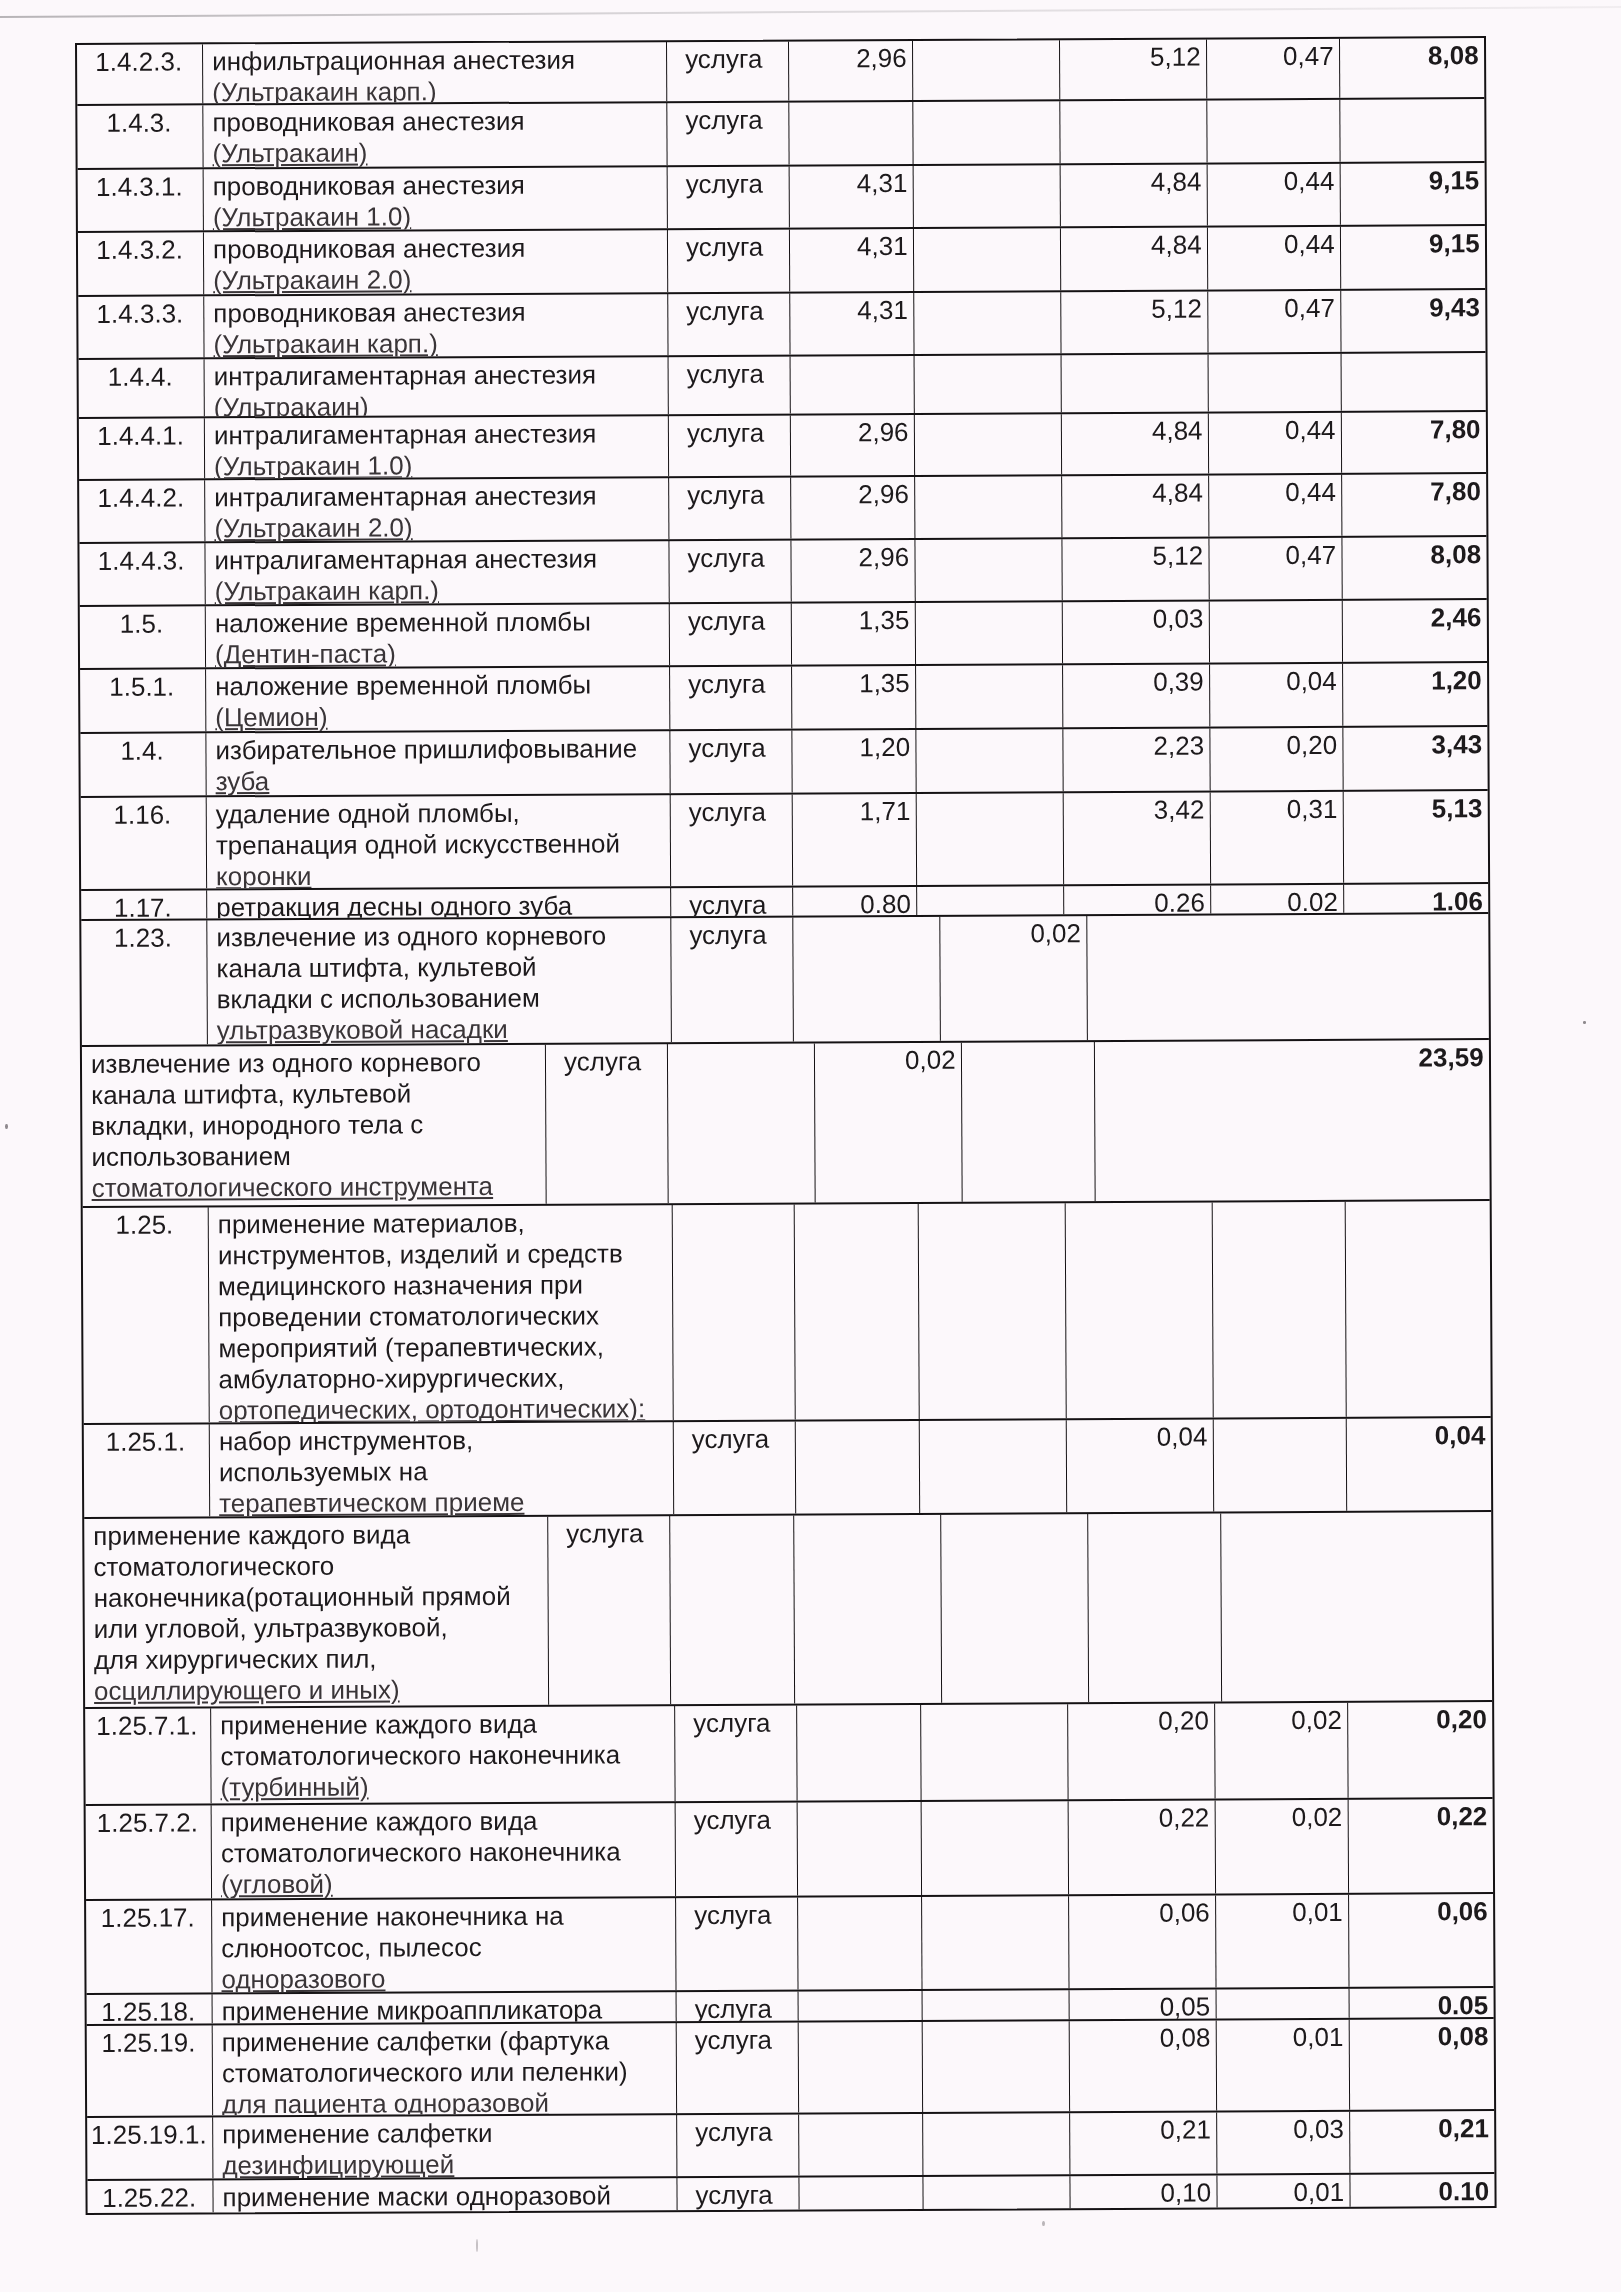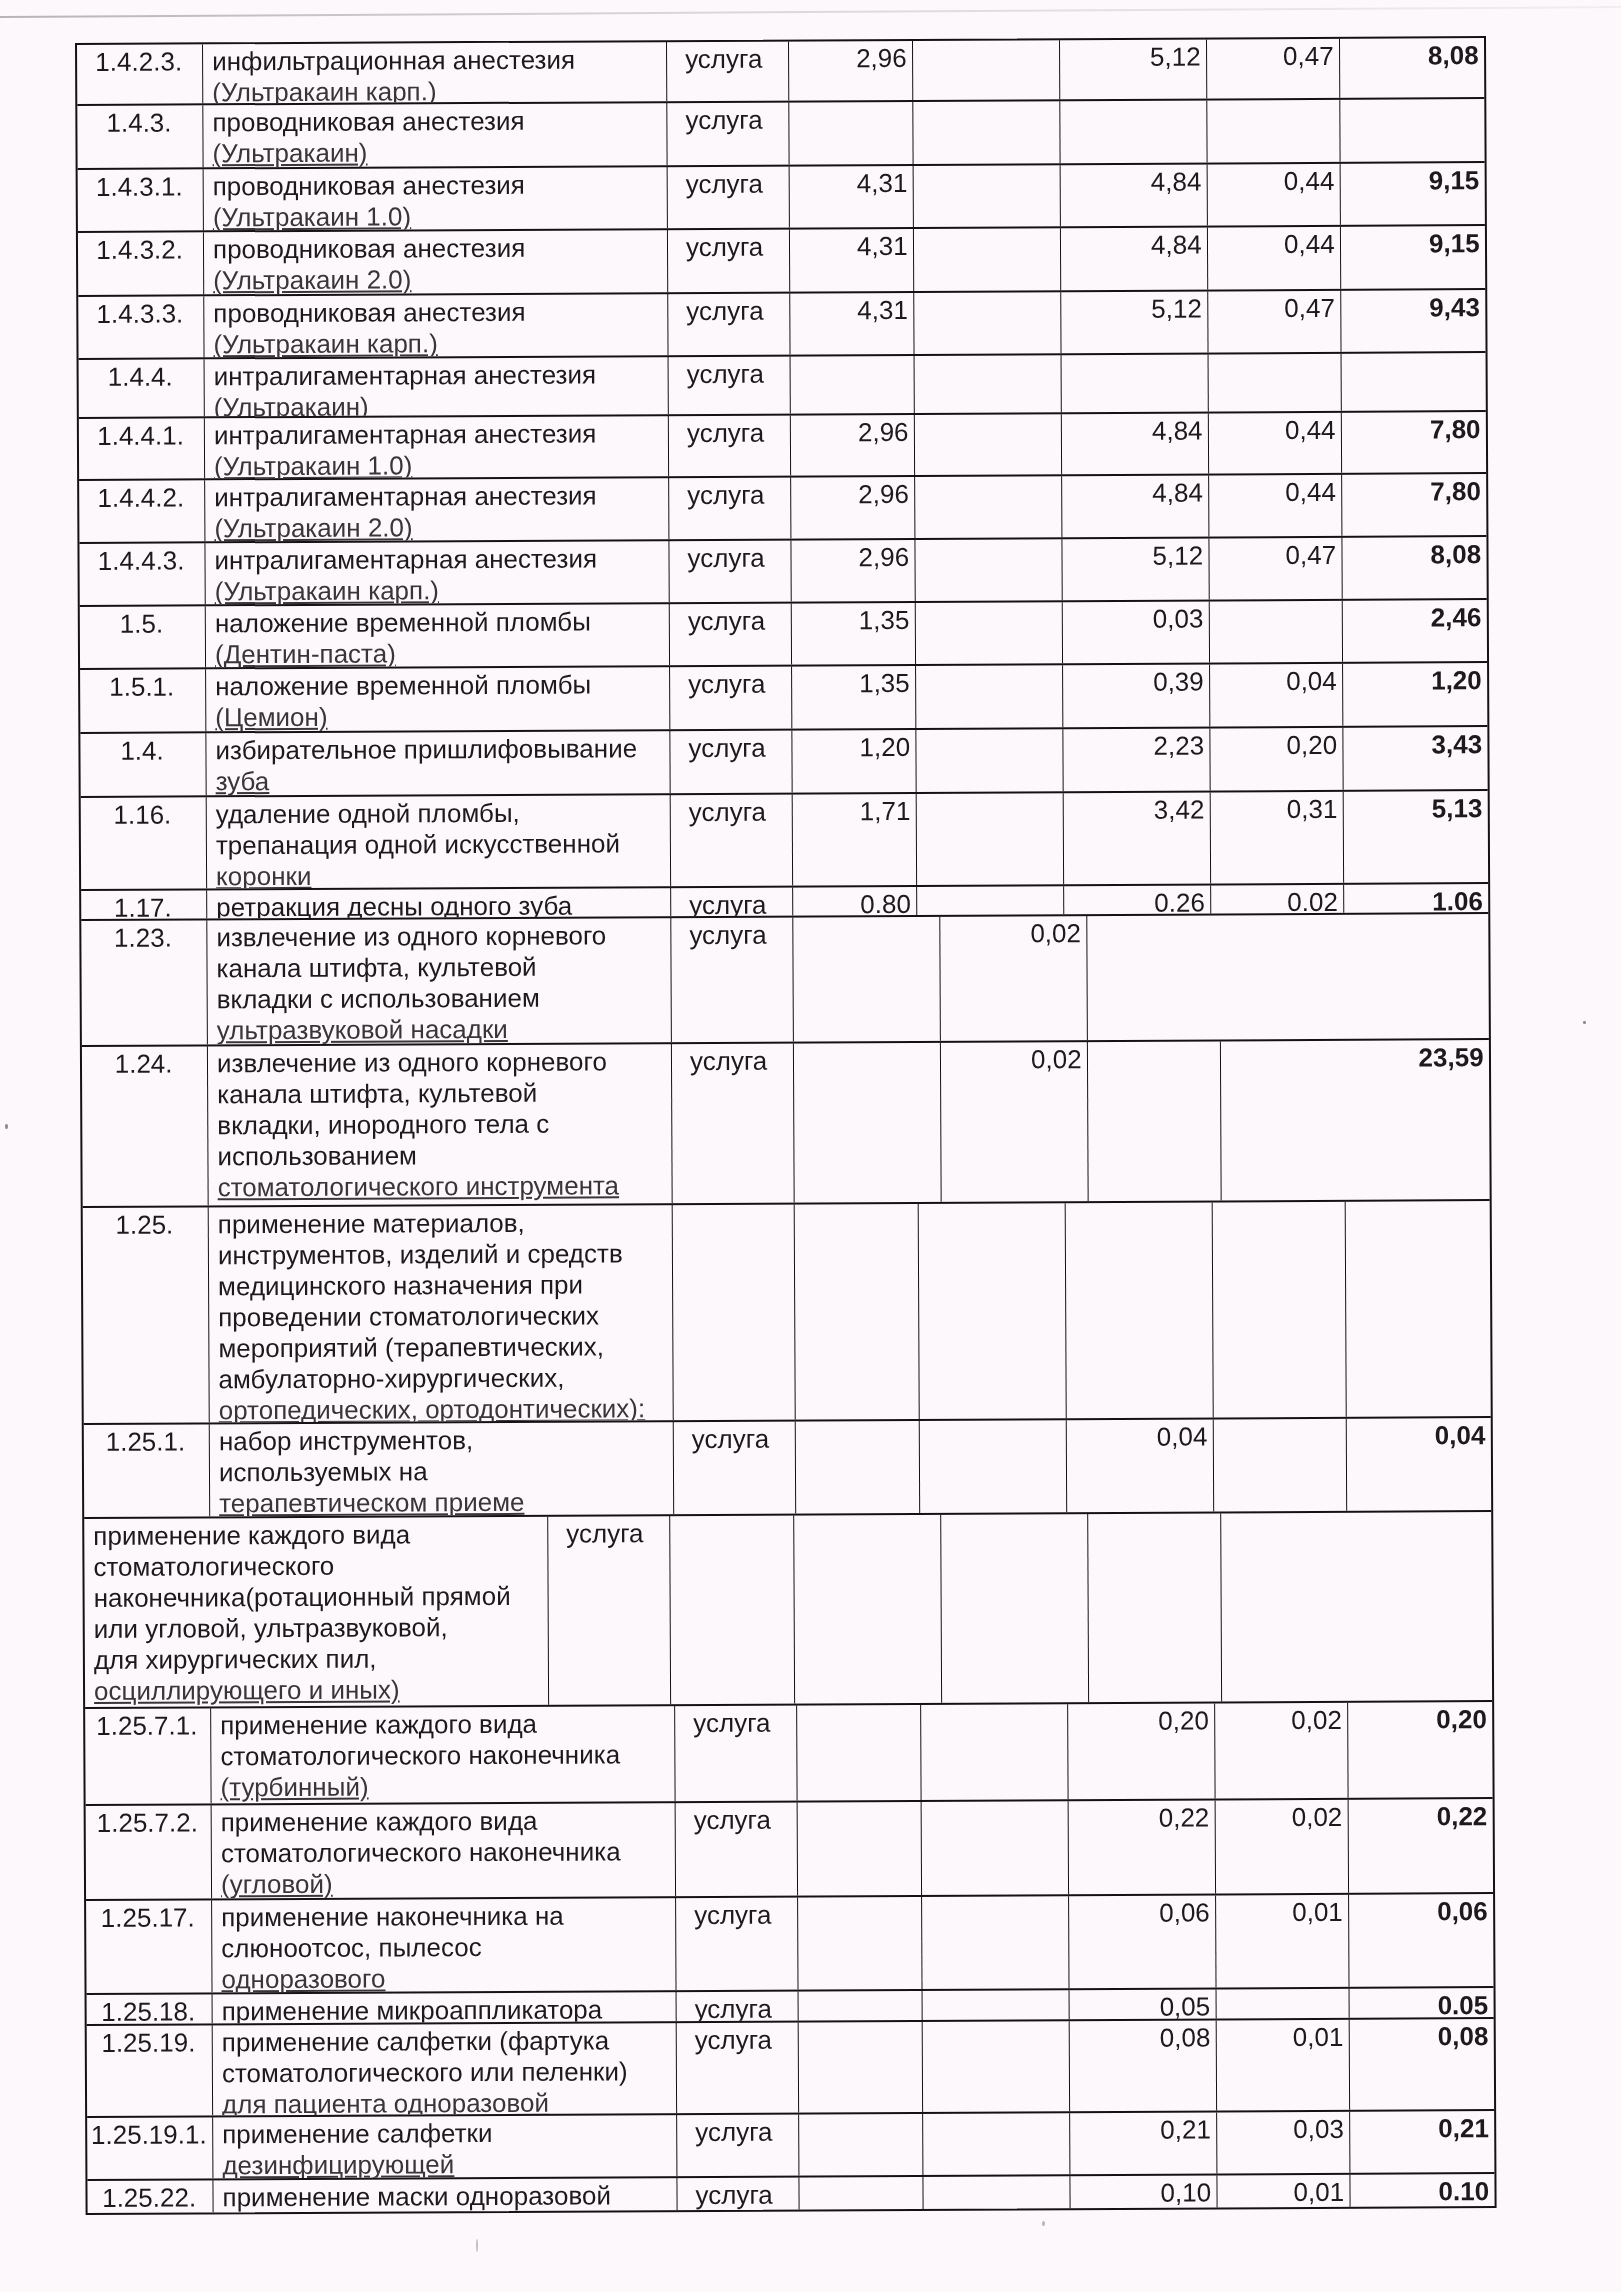--- a/index.html
+++ b/index.html
@@ -235,21 +235,20 @@
         <span class="name-line">канала штифта, культевой</span>
         <span class="name-line">вкладки с использованием</span>
         <span class="name-line clipped">ультразвуковой насадки</span>
       </div>
       <div class="cell c-unit">услуга</div>
       <div class="cell c-n2"></div>
       <div class="cell c-n3">0,02</div>
       <div class="cell c-n4"></div>
     </div>
     <div class="row" style="height: 161px;">
-      <div class="cell c-code">1.24.</div>
       <div class="cell c-name">
         <span class="name-line">извлечение из одного корневого</span>
         <span class="name-line">канала штифта, культевой</span>
         <span class="name-line">вкладки, инородного тела с</span>
         <span class="name-line">использованием</span>
         <span class="name-line clipped">стоматологического инструмента</span>
       </div>
       <div class="cell c-unit">услуга</div>
       <div class="cell c-n2"></div>
       <div class="cell c-n3">0,02</div>

